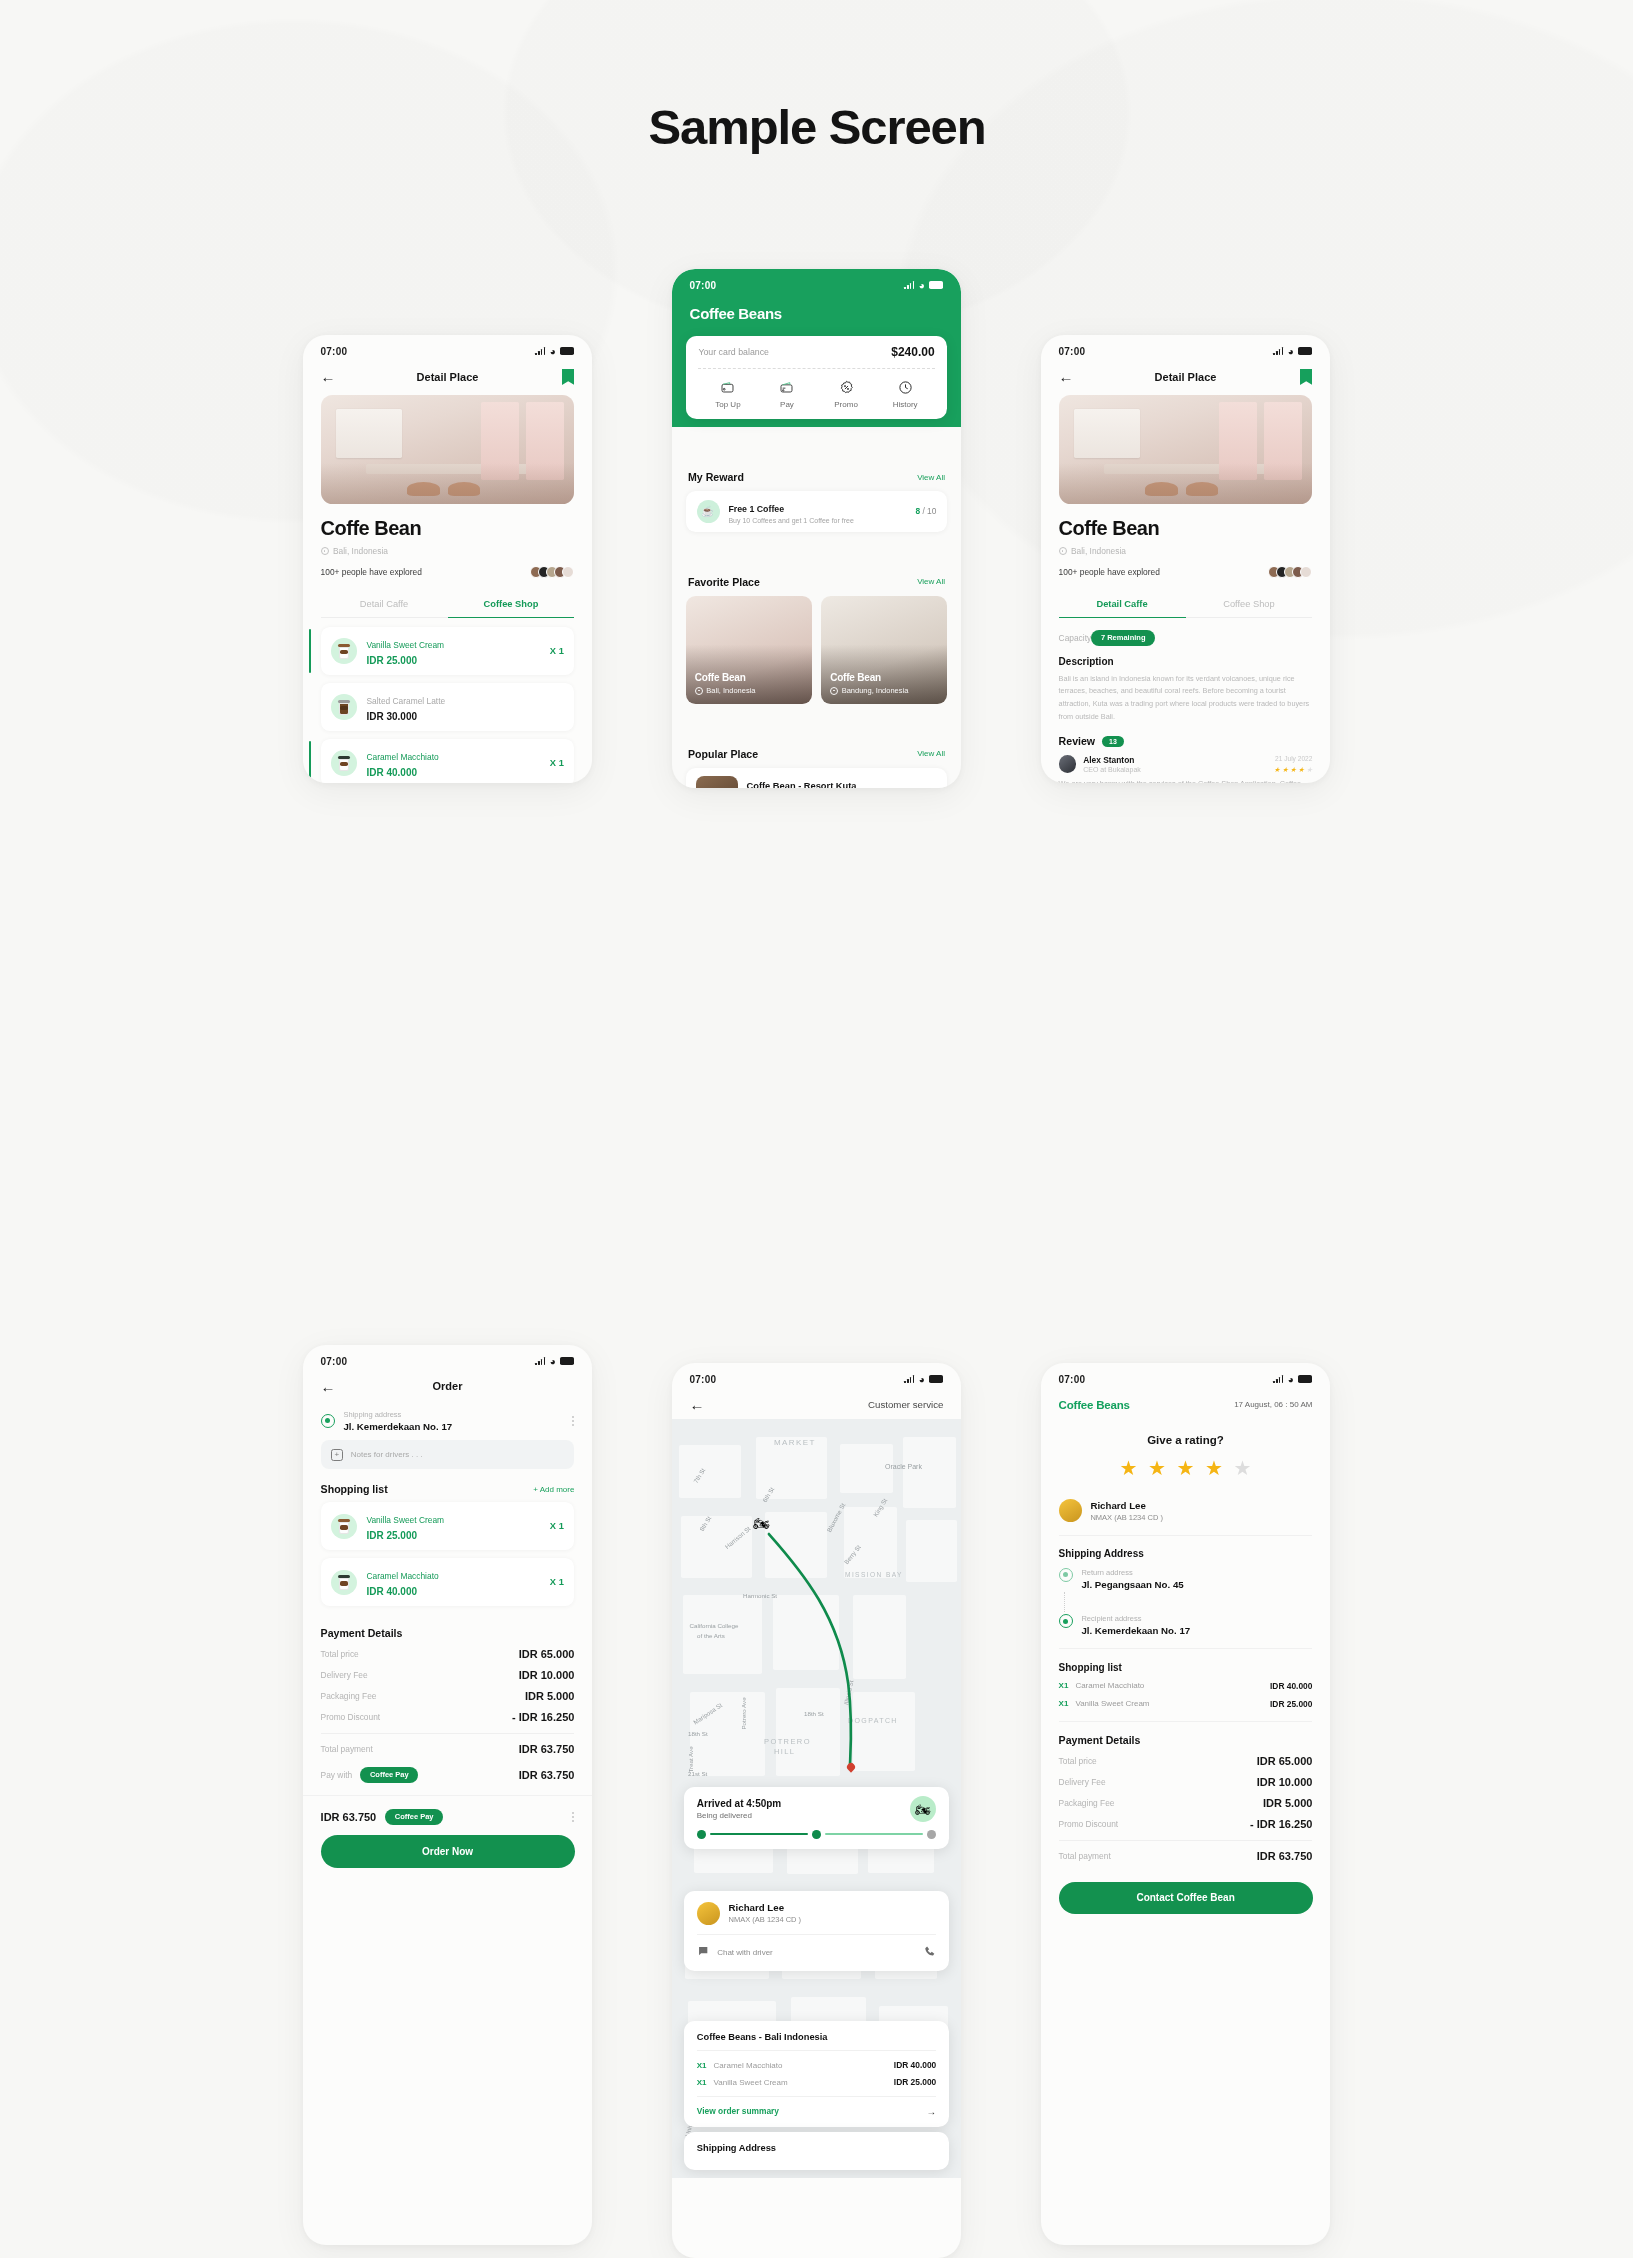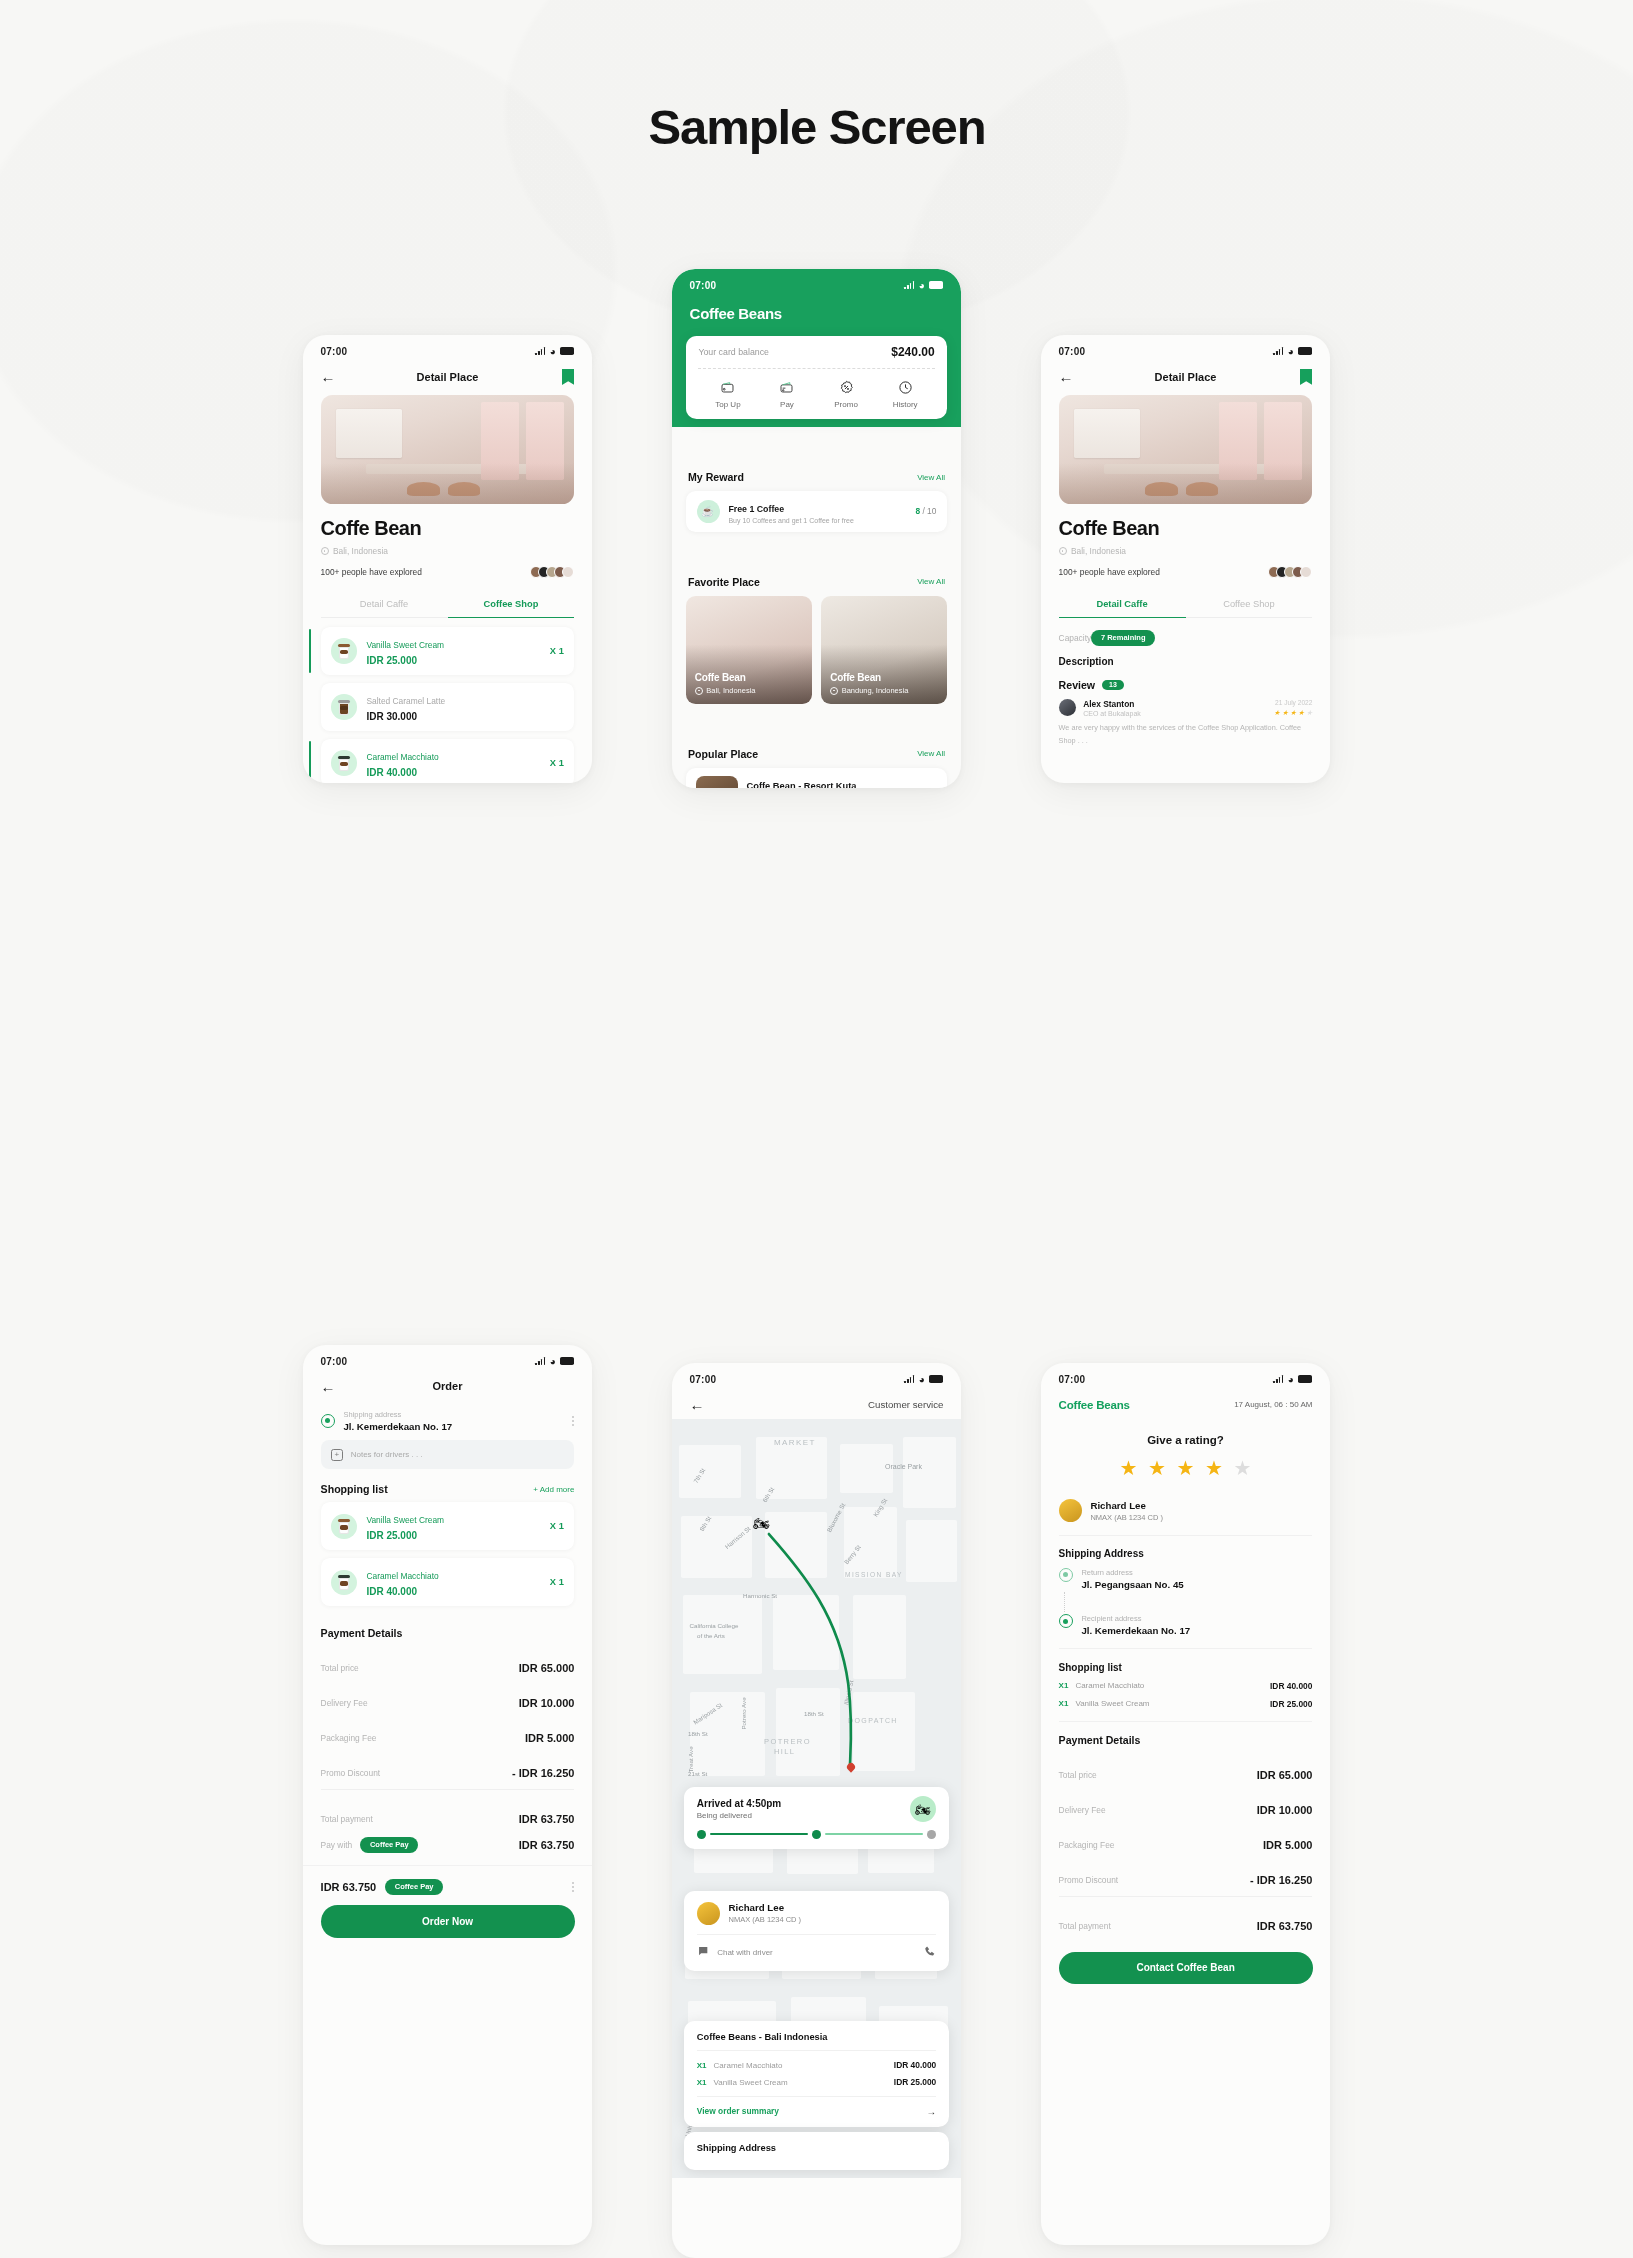--- a/index.html
+++ b/index.html
@@ -246,21 +246,21 @@
     margin:8.8px 17.6px 0; background:#f1f3f4; border-radius:8px;
     display:flex;align-items:center;gap:8px; padding:8.8px 10.6px;
   }
   .note-ic{ width:11.5px;height:11.5px;border:1.1px solid #7d7d7d;border-radius:2.6px;position:relative }
   .note-ic::after{ content:"+";position:absolute;inset:0;display:flex;align-items:center;
     justify-content:center;font-size:8px;color:#7d7d7d;line-height:1 }
   .notes span.ph{ font-size:8px;color:#a9a9a9 }
   .sl-head{ display:flex;align-items:center;justify-content:space-between;padding:14px 17.6px 0 }
   .add-more{ font-size:8px;color:#19a05c }
   .pay-sec{ padding: 12.4px 17.6px 0 }
-  .pay-row{ display:flex;align-items:center;justify-content:space-between;margin-top:23px }
+  .pay-row{ display:flex;align-items:center;justify-content:space-between;margin-top:9px }
   .pay-k{ font-size:8.4px;color:#b4b4b4 }
   .pay-v{ font-size:11px;font-weight:700;color:#151515 }
   .pay-div{ border-top:0.9px solid #efefef;margin:9.7px 0 1.8px }
   .chip{ background:#13914f;color:#fff;font-size:7.5px;font-weight:700;
     padding:3.5px 9.7px;border-radius:9.7px;display:inline-block }
   .bottom-bar{ display:flex;align-items:center;gap:8.8px;padding:12.4px 17.6px 0;
     border-top:0.9px solid #f1f1f1;margin-top:12.4px }
   .btn-wide{ display:block;margin:10.6px 17.6px 14px;background:#13914f;color:#fff;
     border:none;border-radius:21px;padding:10.6px 0;width:calc(100% - 35px);
     font-size:10px;font-weight:600 }
@@ -583,20 +583,21 @@
     <div class="tabs">
       <div class="tab active">Detail Caffe</div>
       <div class="tab">Coffee Shop</div>
     </div>
   </div>
   <div class="cap-row">
     <span class="cap-label">Capacity</span>
     <span class="pill-green">7 Remaining</span>
   </div>
   <div class="sec-h">Description</div>
+  <div class="desc-txt">Bali is an island in Indonesia known for its verdant volcanoes, unique rice terraces, beaches, and beautiful coral reefs. Before becoming a tourist attraction, Kuta was a trading port where local products were traded to buyers from outside Bali.</div>
   <div class="rev-head">
     <span class="sec-title">Review</span>
     <span class="rev-badge">13</span>
   </div>
   <div class="review">
     <div class="rev-top">
       <span class="rev-av a"></span>
       <span class="rev-id">
         <div class="rev-name">Alex Stanton</div>
         <div class="rev-role">CEO at Bukalapak</div>

